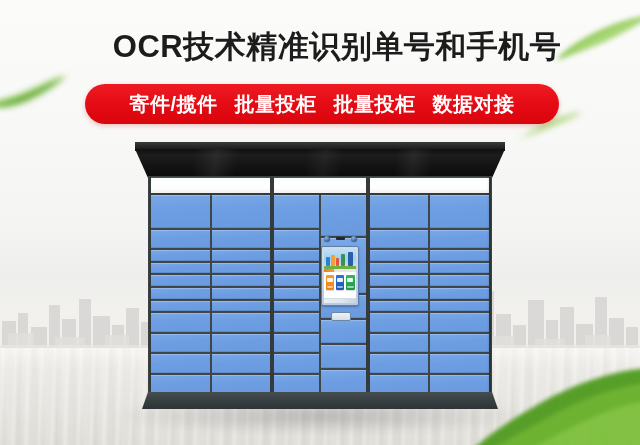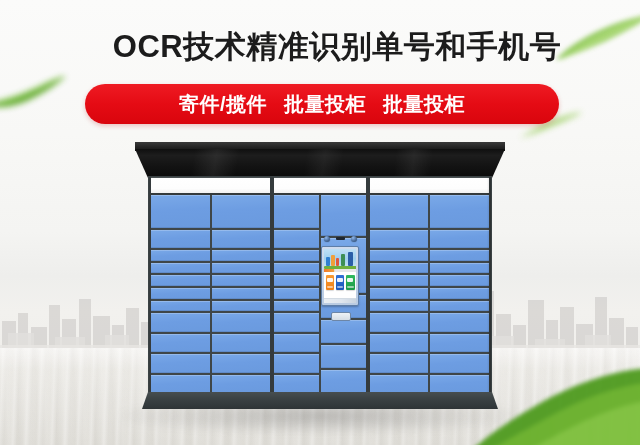--- a/index.html
+++ b/index.html
@@ -599,15 +599,16 @@
       <div class="kiosk-tray"></div>
     </div>
   </div>
 
   <div class="headline">OCR技术精准识别单号和手机号</div>
 
   <div class="pill">
     <span class="pill-item">寄件/揽件</span>
     <span class="pill-item">批量投柜</span>
     <span class="pill-item">批量投柜</span>
+    <span class="pill-item">数据对接</span>
   </div>
 
 </div>
 
 </body></html>

